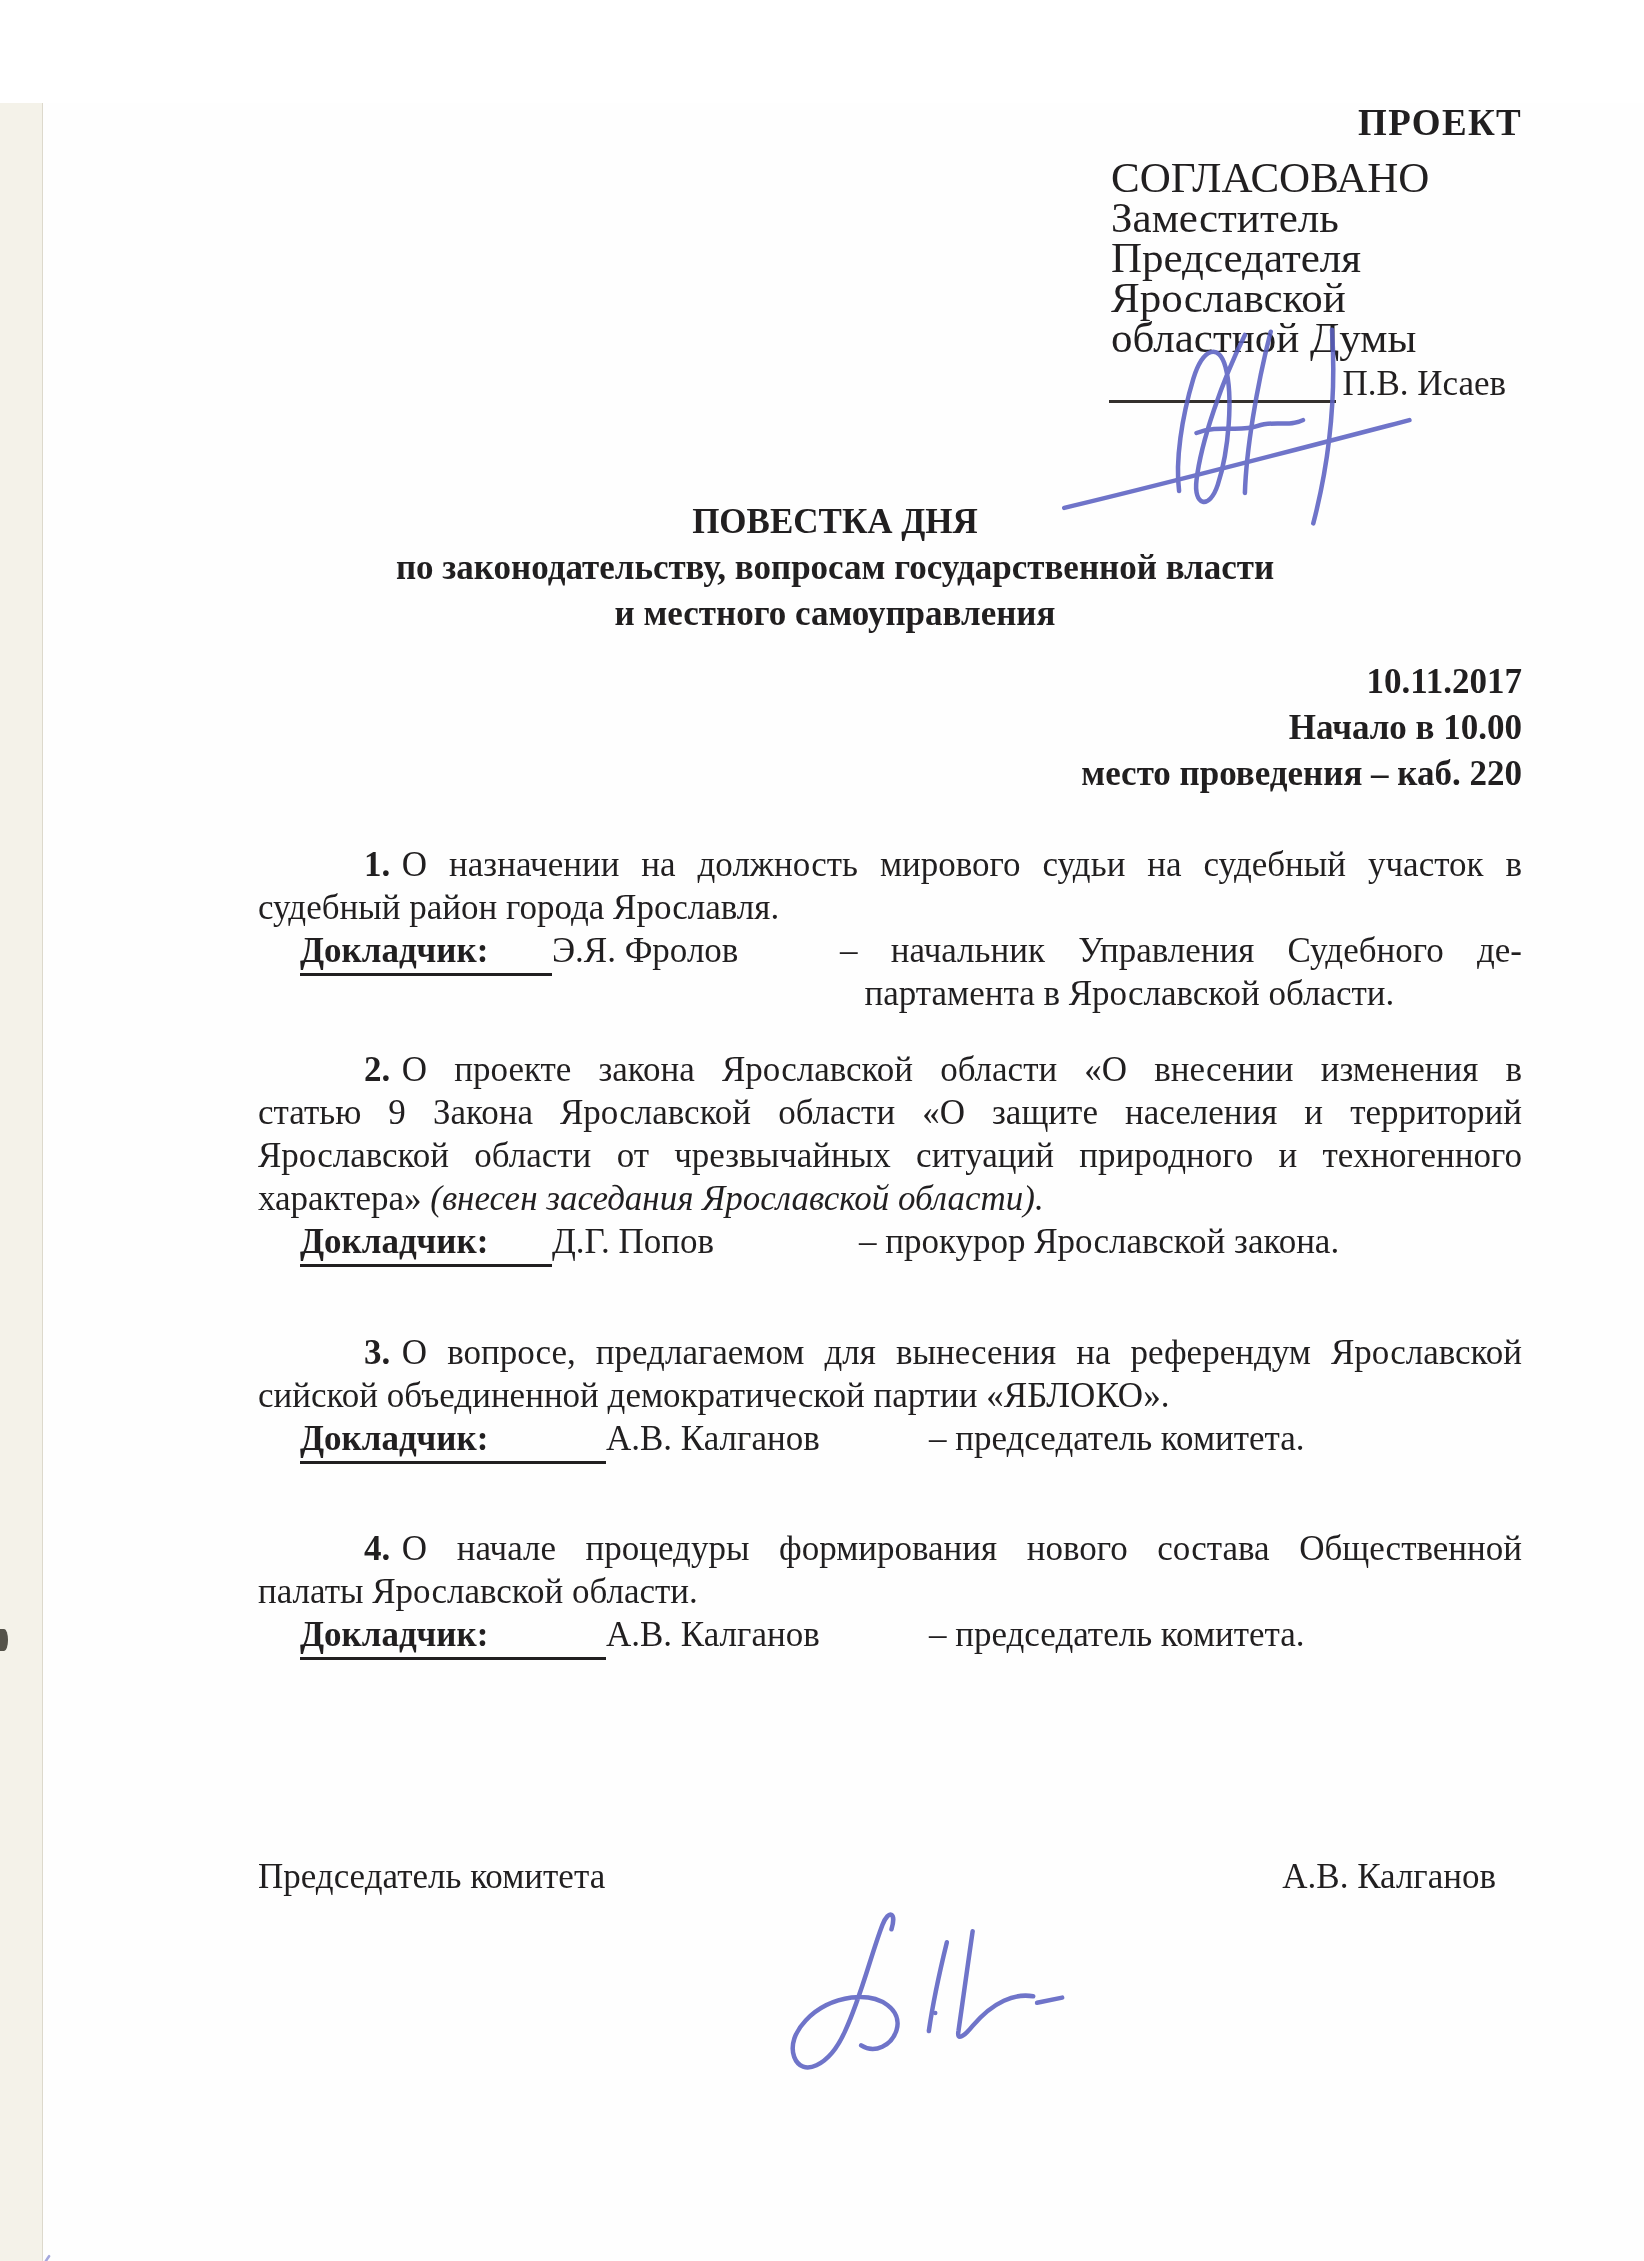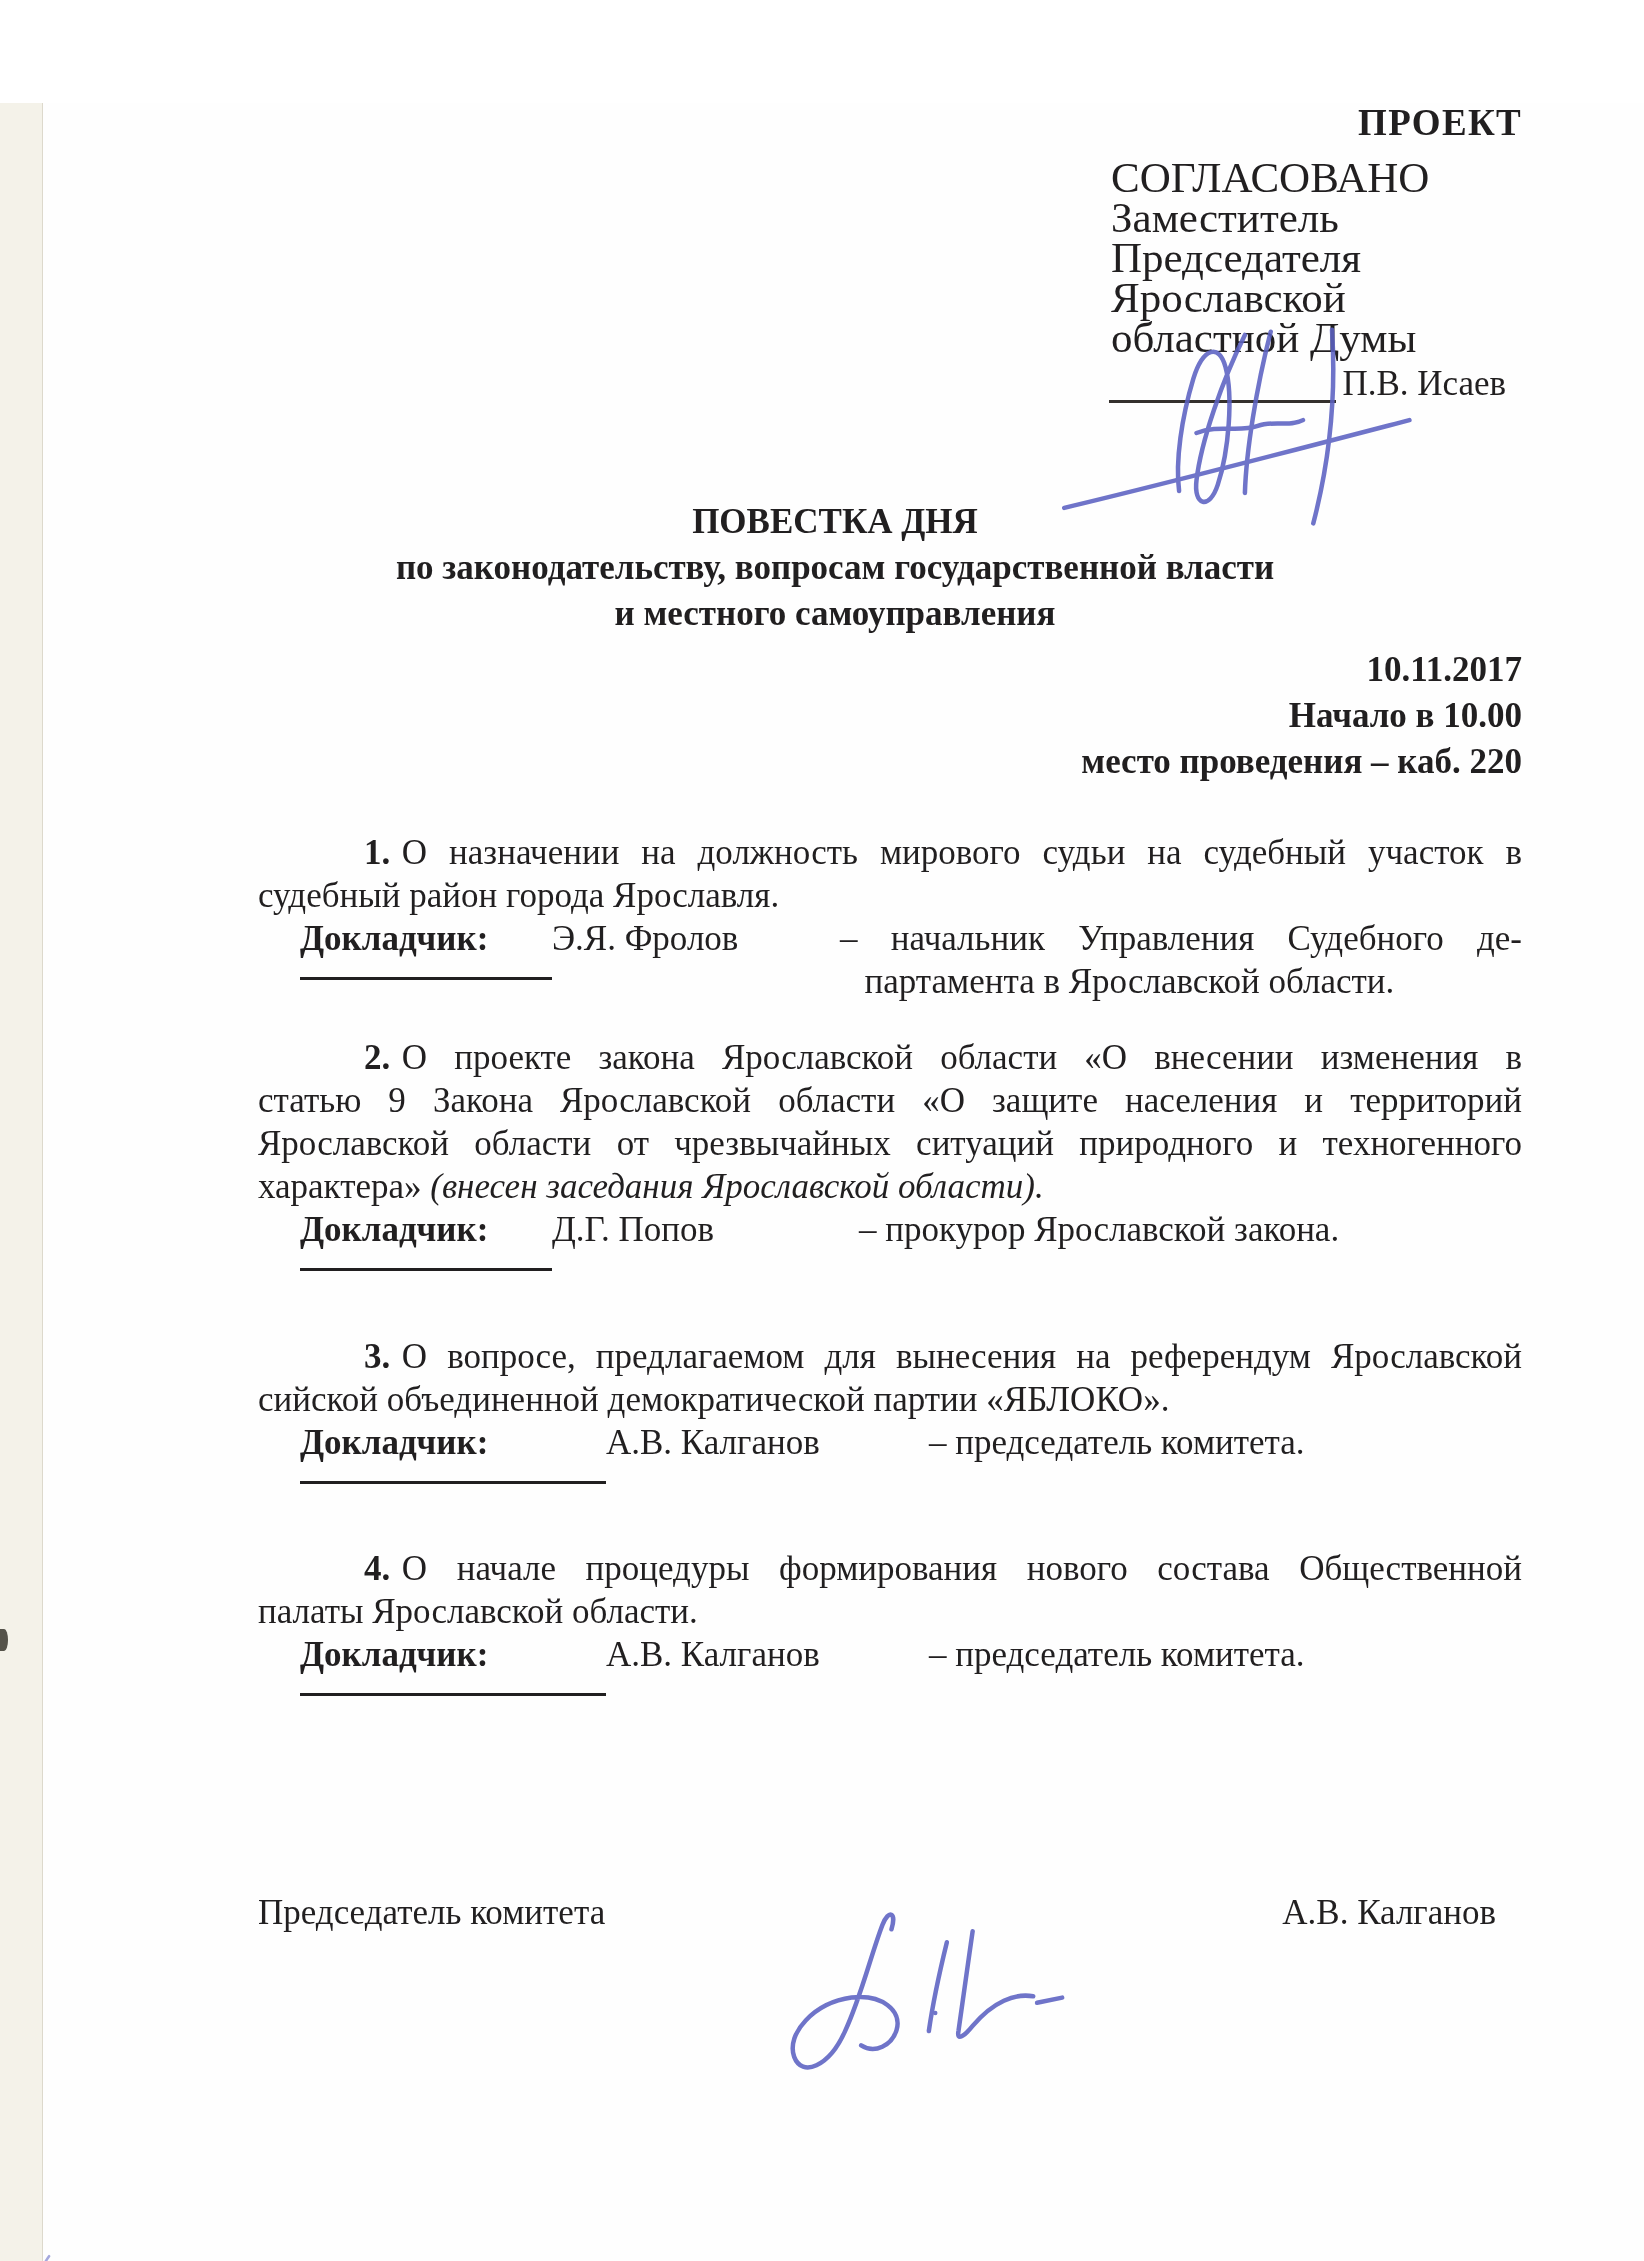--- a/index.html
+++ b/index.html
@@ -41,37 +41,37 @@
     position: relative; z-index: 2;
   }
   .sig-underline { display: inline-block; width: 227px; border-bottom: 3.2px solid #35302d; height: 39px; }
   .sig-name { margin-left: 6.4px; white-space: nowrap; }
   .signature-top { position: absolute; left: 1032px; top: 219px; z-index: 3; pointer-events: none; }
   .signature-bottom { position: absolute; left: 742px; top: 1767px; z-index: 3; pointer-events: none; }
 
   
   .title-block { margin-top: 96px; width: 1154px; text-align: center;
     font-size: 35px; line-height: 46px; font-weight: bold; }
-  .date-block { margin-top: 10px; text-align: right;
+  .date-block { margin-top: 22px; text-align: right;
     font-size: 35px; line-height: 46px; font-weight: bold; }
 
   
   .items { margin-top: 46px; font-size: 35px; line-height: 43px; }
   .item.i2 { margin-top: 33px; }
   .item.i3 { margin-top: 64px; }
   .item.i4 { margin-top: 63px; }
   .line { text-align: left; }
   .jline { text-align: justify; text-align-last: justify; }
   .first-line { text-indent: 106px; }
   .num { font-weight: bold; margin-right: 11.6px; }
   .italic { font-style: italic; }
 
   .speaker { display: flex; padding-left: 42px; align-items: baseline; }
   .sp-label { flex: 0 0 auto; font-weight: bold;
-    border-bottom: 3.2px solid #211f20; padding-bottom: 17px; }
+    border-bottom: 3.2px solid #211f20; padding-bottom: 1px; }
   .sp-label-col1 { width: 252px; }
   .sp-label-col3 { width: 306px; }
   .sp-label .inner { display: inline; }
   .i1 .sp-name { width: 288px; }
   .i2 .sp-name { width: 307px; }
   .i3 .sp-name, .i4 .sp-name { width: 323px; }
   .sp-name { flex: 0 0 auto; }
   .sp-desc { flex: 1 1 auto; }
   .sp-desc .cont { padding-left: 24.5px; }
 

